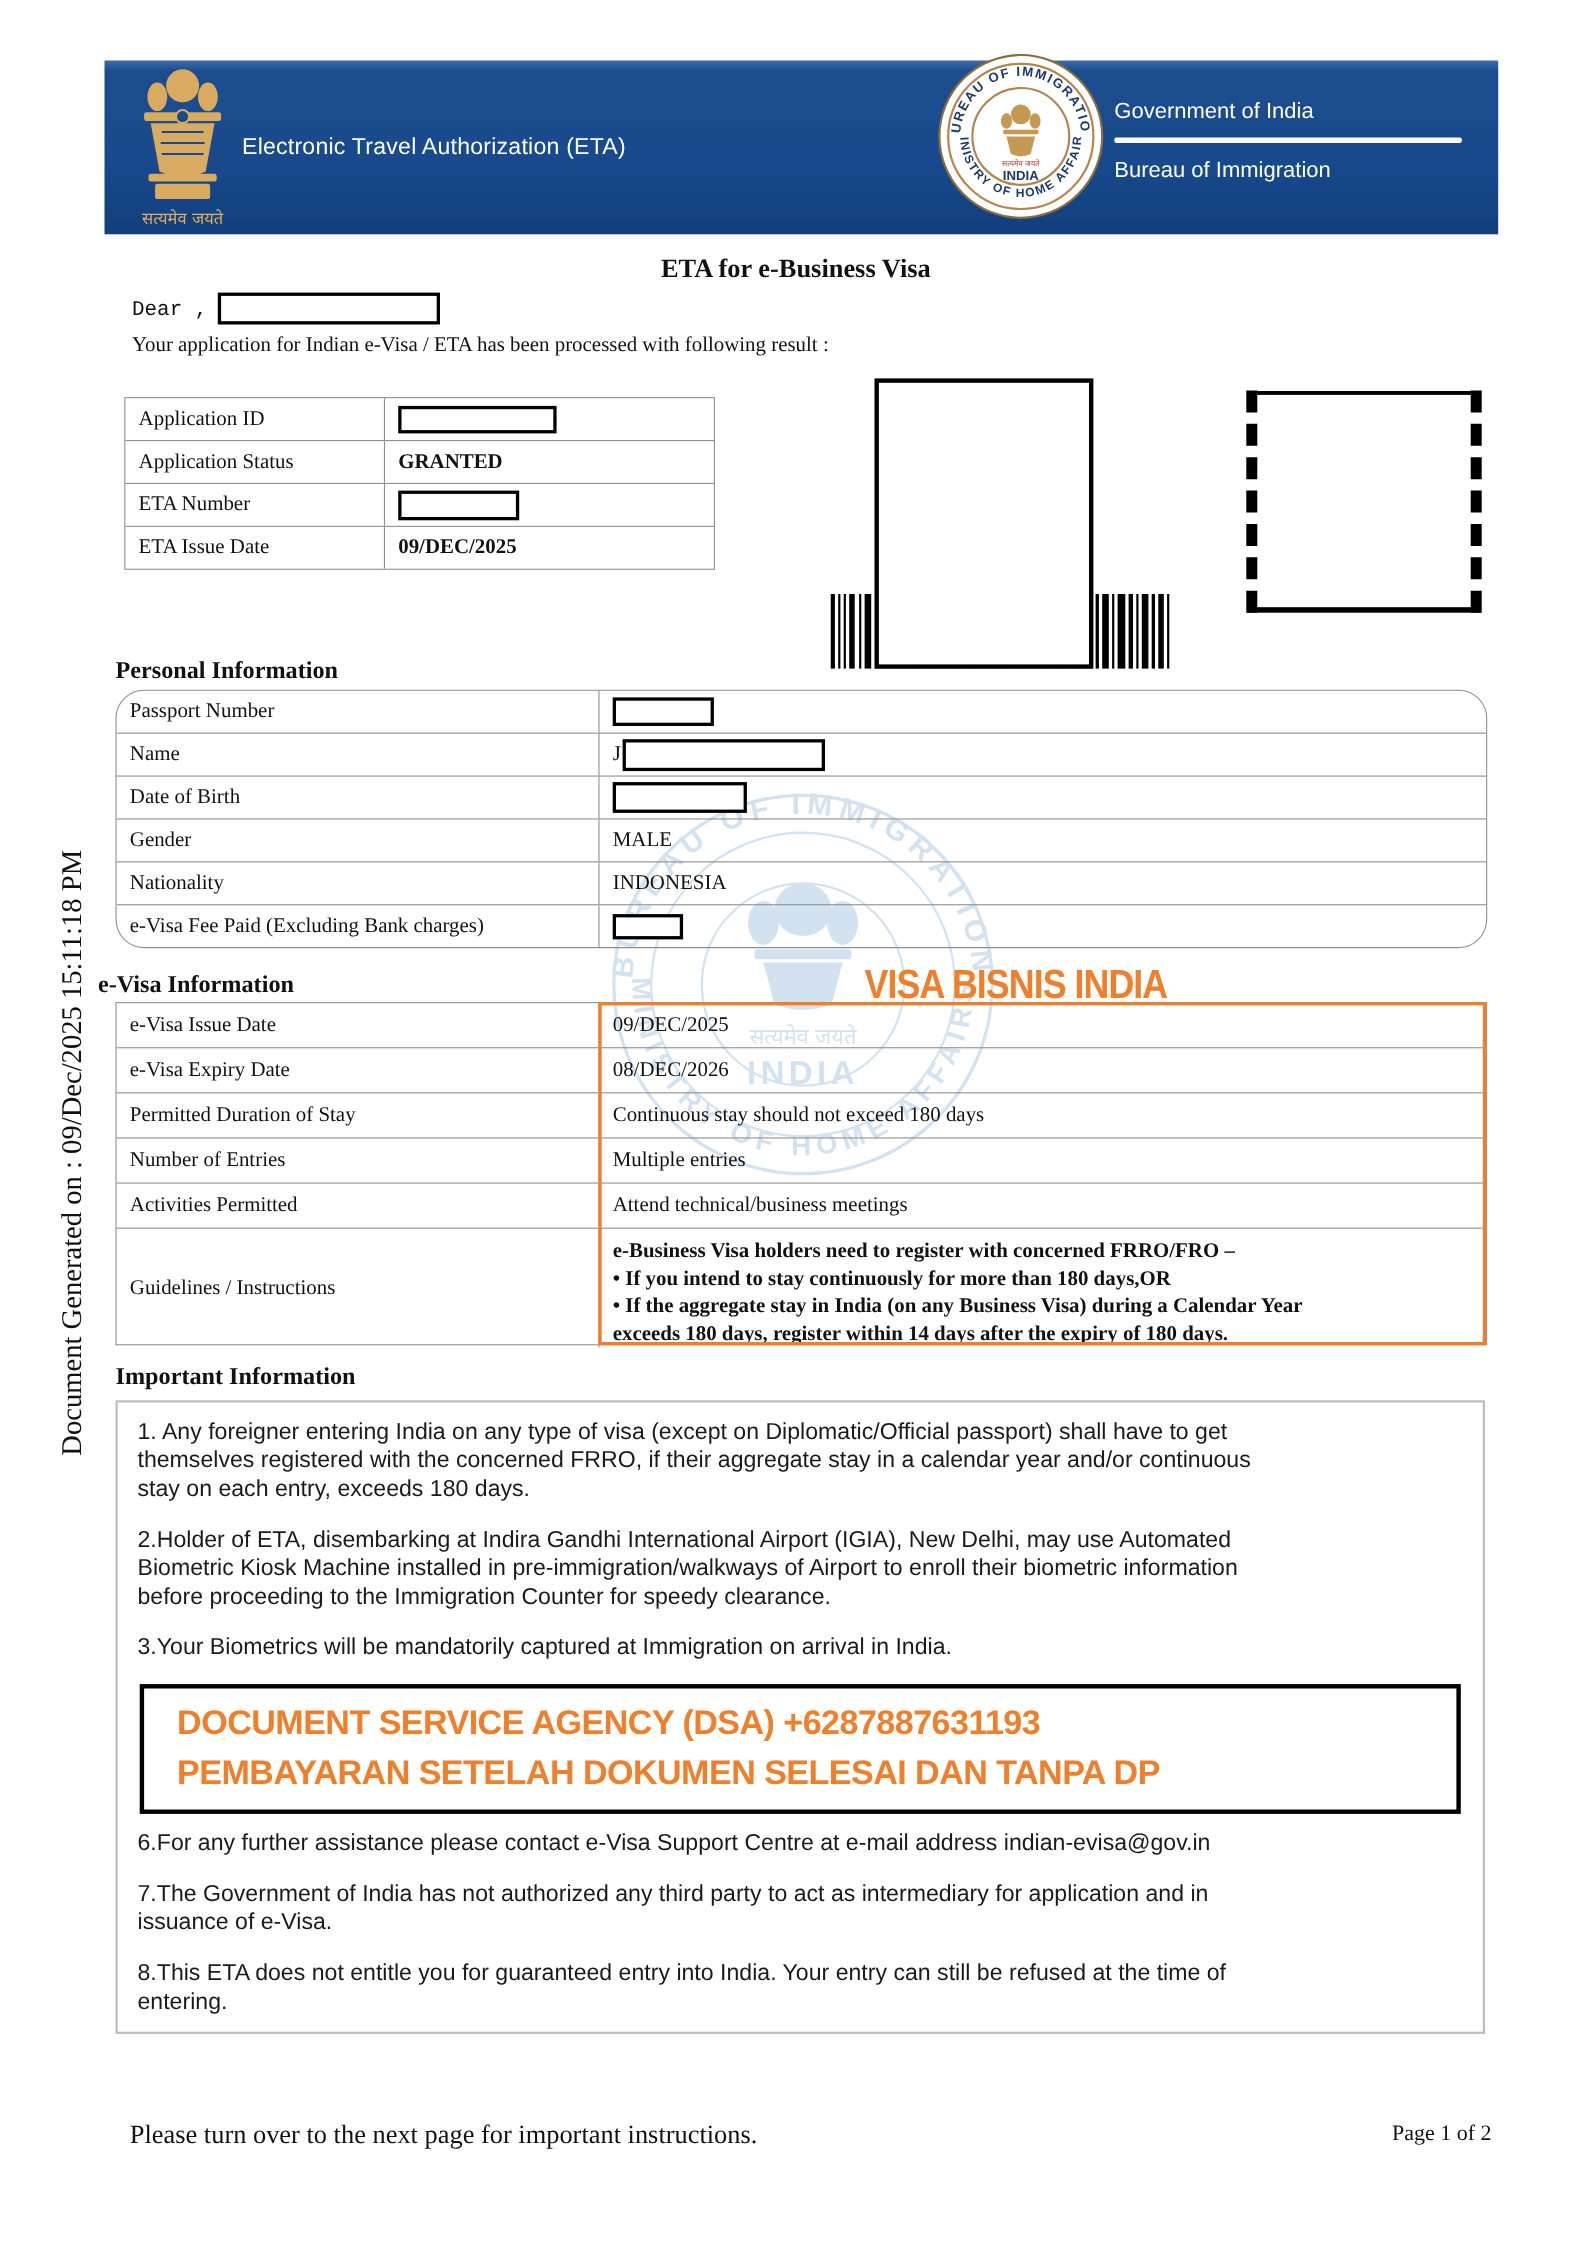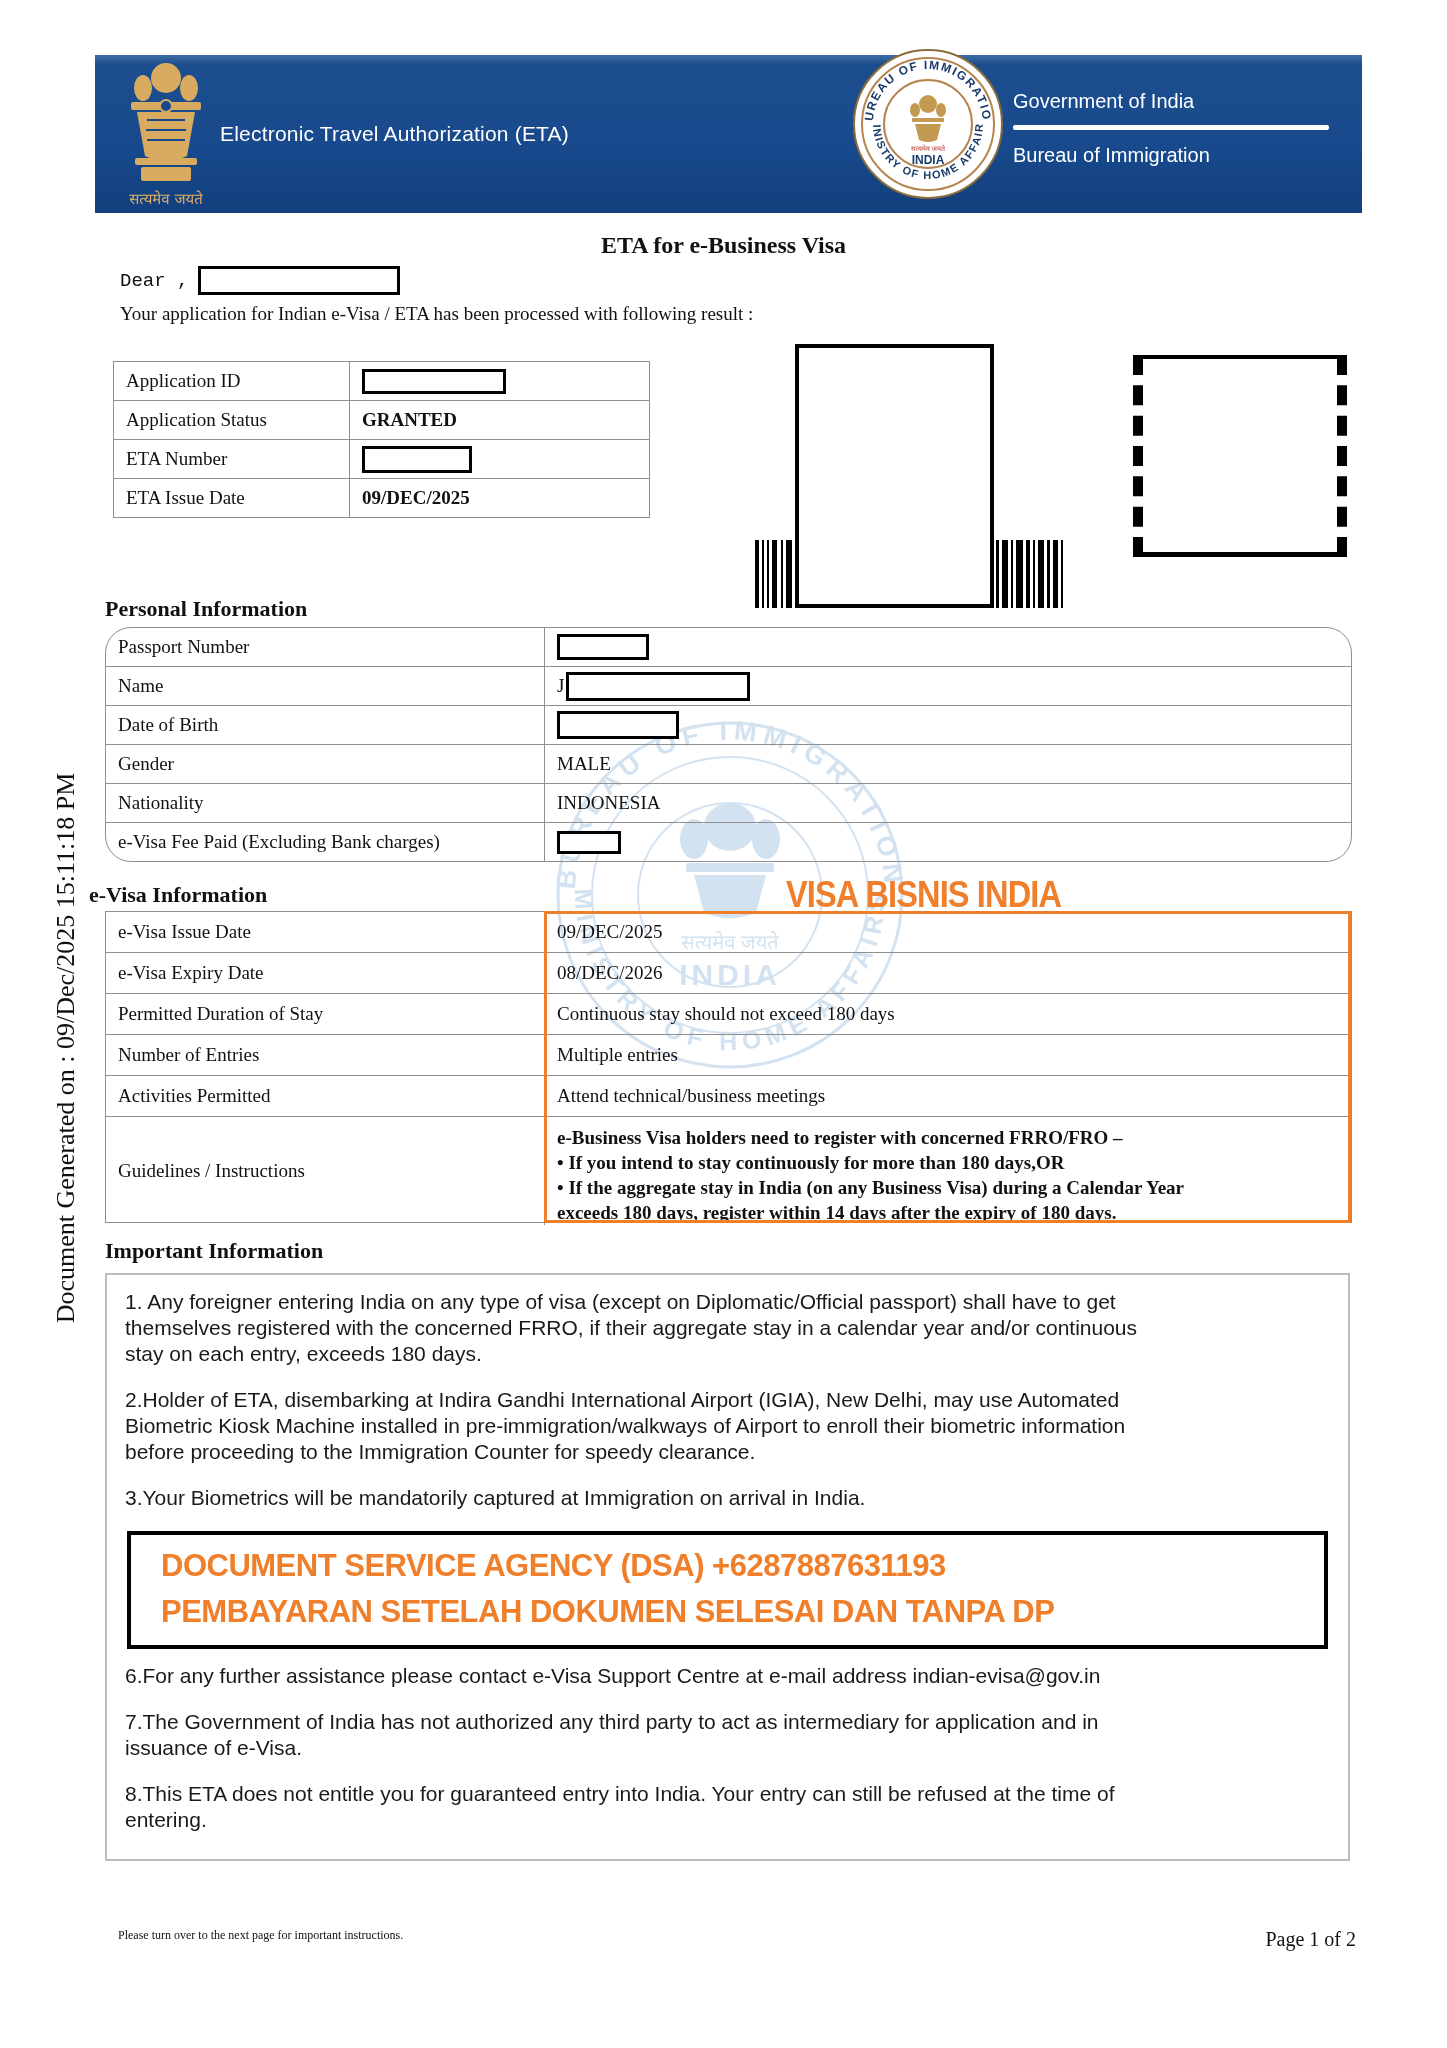--- a/index.html
+++ b/index.html
@@ -65,29 +65,29 @@
                    background:#fff;border:4px solid #000;box-sizing:border-box;z-index:2;}
   .qr-redaction{position:absolute;left:1133px;top:355px;width:214px;height:202px;background:#fff;
                 border-top:4px solid #000;border-bottom:5px solid #000;
                 border-left:10px dashed #000;border-right:10px dashed #000;box-sizing:border-box;z-index:2;}
 
   
   .watermark{position:absolute;left:552px;top:717px;width:356px;height:356px;opacity:.5;z-index:0;pointer-events:none;}
 
   
   .info-box{position:absolute;left:105px;top:1273px;width:1245px;box-sizing:border-box;
-            border:2px solid #bdbdbd;padding:14px 18px 22px 18px;
+            border:2px solid #bdbdbd;padding:14px 18px 10px 18px;
             font-family:"Liberation Sans",sans-serif;font-size:21px;line-height:26px;color:#1a1a1a;}
   .info-box .para{margin:0 0 20px 0;}
   .dsa-box{border:4px solid #000;margin:8px 2px 14px 2px;padding:8px 6px 10px 30px;}
   .dsa-line{font-family:"Liberation Sans",sans-serif;font-weight:bold;font-size:31px;line-height:46px;
             color:var(--accent-orange,#ef7f2a);letter-spacing:-.5px;white-space:nowrap;}
 
   
-  .footer-note{position:absolute;left:118px;top:1928px;font-size:12px;text-align:right;}
+  .footer-note{position:absolute;left:118px;top:1928px;font-size:24px;text-align:right;}
   .footer-page{position:absolute;right:91px;top:1928px;font-size:20px;}
 </style>
 </head>
 <body>
 
 <div id="page">
 
   <div class="side-note">Document Generated on : 09/Dec/2025 15:11:18 PM</div>
 
   <div class="banner">

